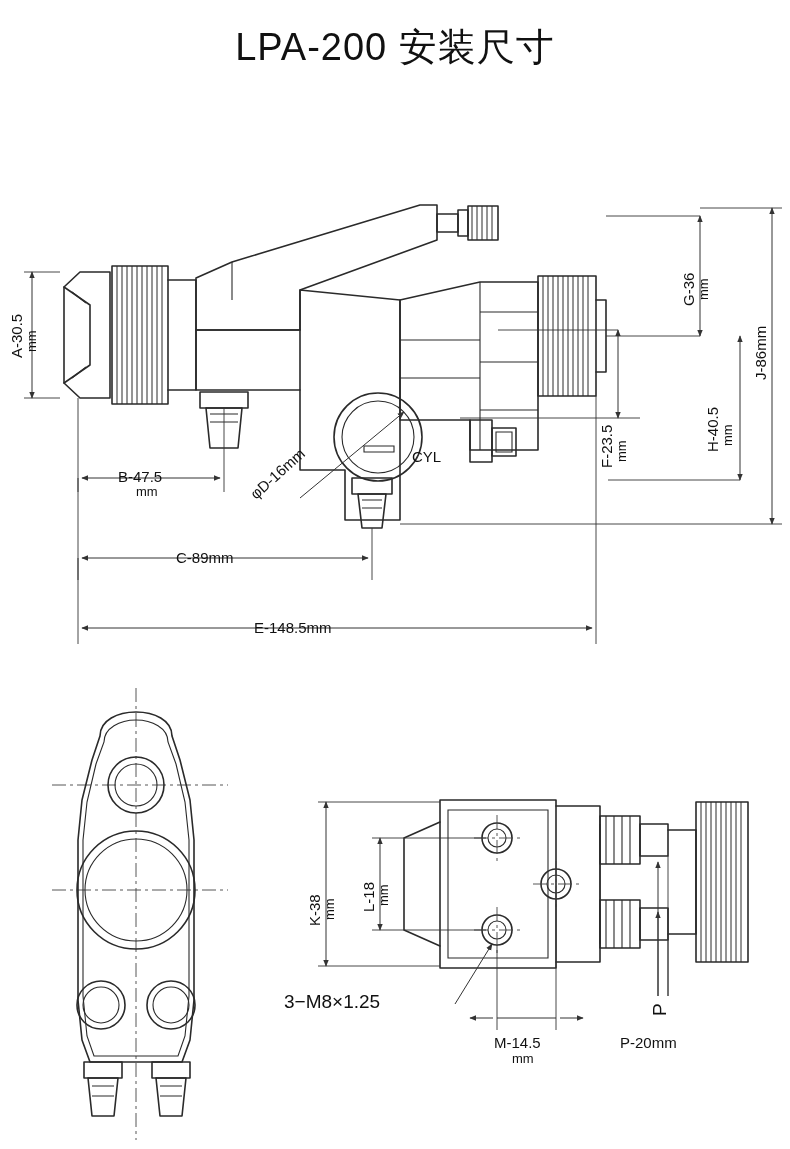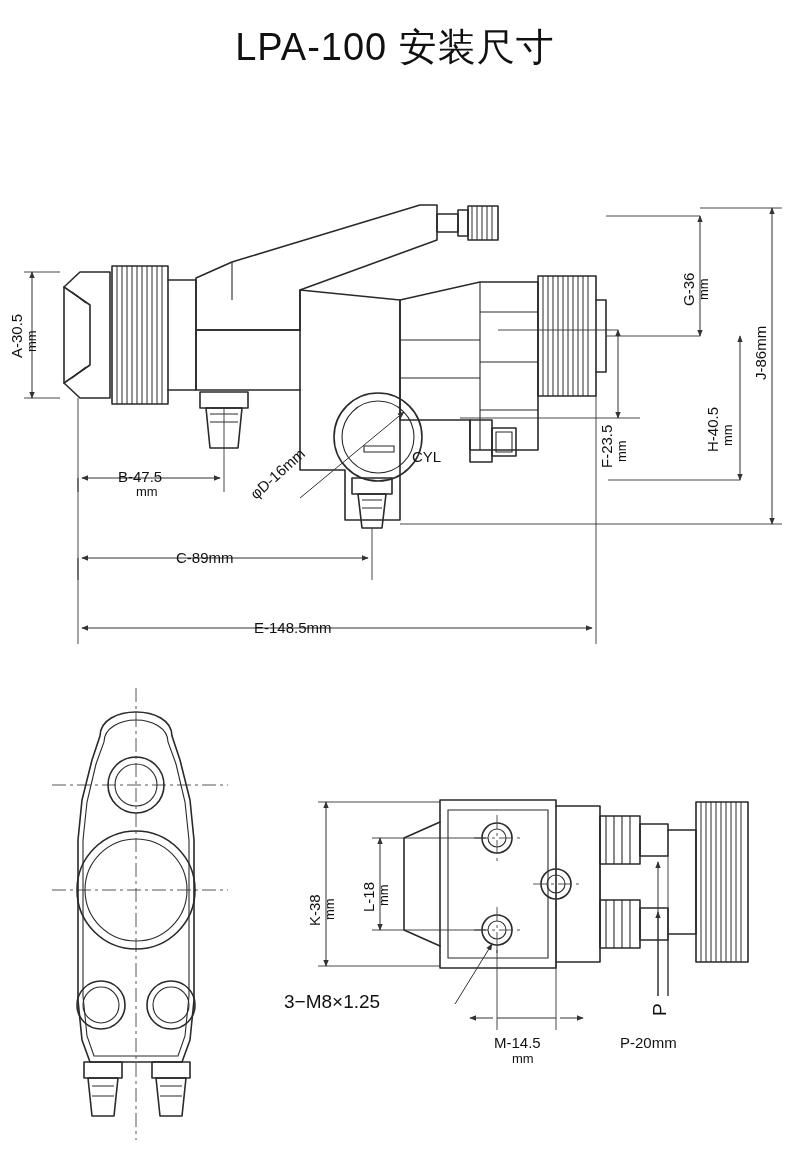--- a/index.html
+++ b/index.html
@@ -45,21 +45,21 @@
   .part-thin { fill: none; stroke: #2a2a2a; stroke-width: 1.1; }
   .hatch { fill: none; stroke: #2a2a2a; stroke-width: 1.0; }
   .dim { fill: none; stroke: #333; stroke-width: 1.0; }
   .ext { fill: none; stroke: #333; stroke-width: 0.9; }
   .center { fill: none; stroke: #444; stroke-width: 0.9; stroke-dasharray: 14 4 3 4; }
   .arrowfill { fill: #333; }
 </style>
 </head>
 <body>
 
-<div id="page-title">LPA-100 安装尺寸</div>
+<div id="page-title">LPA-200 安装尺寸</div>
 
 <div class="svg-wrap">
 <svg width="790" height="1149" viewBox="0 0 790 1149" xmlns="http://www.w3.org/2000/svg">
 
   <defs>
     <marker id="ar" viewBox="0 0 10 10" refX="9" refY="5" markerWidth="7" markerHeight="7" orient="auto">
       <path d="M0,1 L10,5 L0,9 z" class="arrowfill"></path>
     </marker>
     <marker id="arS" viewBox="0 0 10 10" refX="1" refY="5" markerWidth="7" markerHeight="7" orient="auto">
       <path d="M10,1 L0,5 L10,9 z" class="arrowfill"></path>

